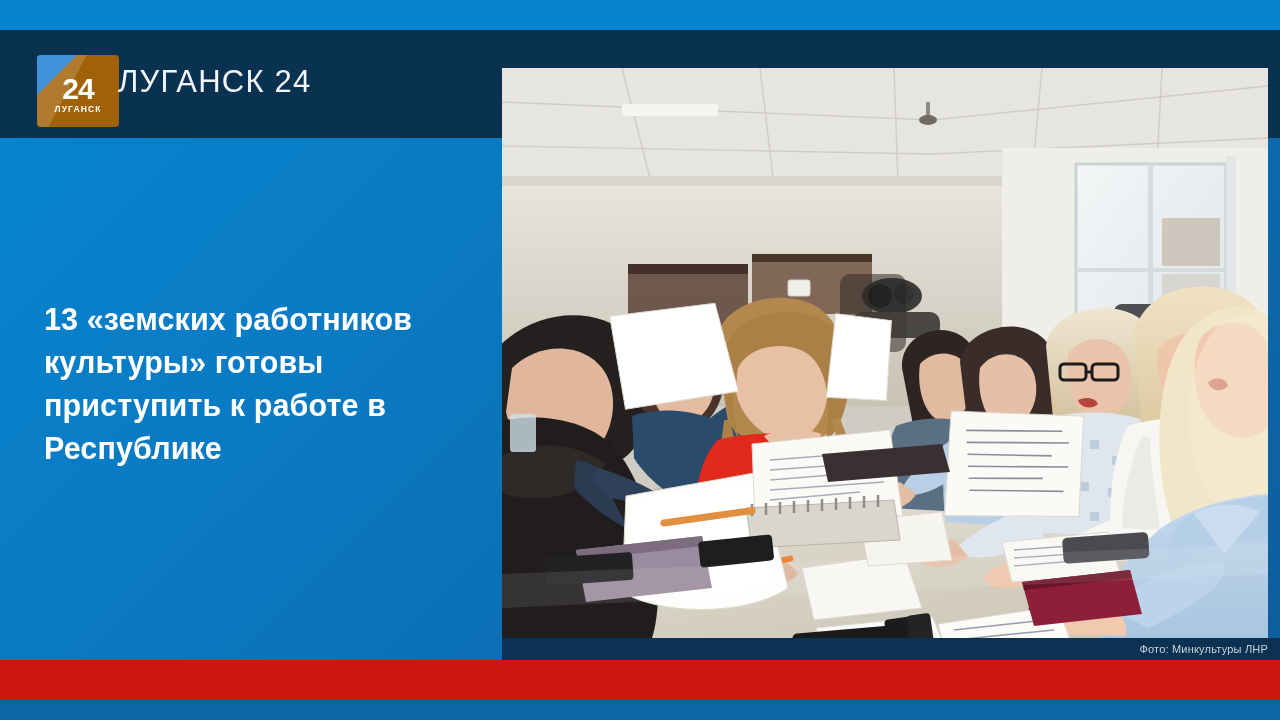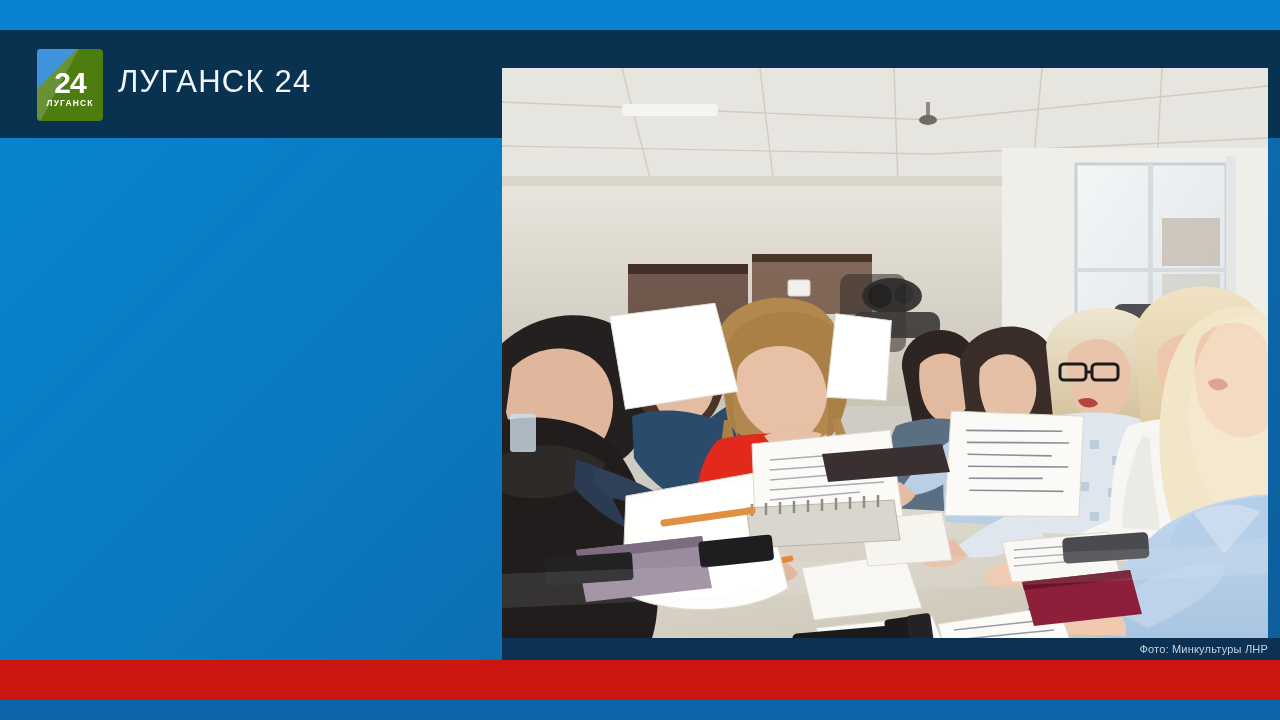--- a/index.html
+++ b/index.html
@@ -17,22 +17,22 @@
   }
 
   
   .header-band{
     position:absolute;left:0;top:30px;width:1280px;height:108px;
     background:#093251;
   }
 
   
   .logo{
-    position:absolute;left:37px;top:49px;width:66px;height:72px;
-    border-radius:4px;overflow:hidden;background:#4d7c0f;
+    position:absolute;left:37px;top:55px;width:82px;height:72px;
+    border-radius:4px;overflow:hidden;background:#a16207;
   }
   .logo .corner{
     position:absolute;left:0;top:0;width:0;height:0;
     border-left:40px solid #1a7fd4;
     border-bottom:40px solid transparent;
   }
   .logo .sheen{
     position:absolute;left:-10px;top:-10px;width:110%;height:130%;
     background:linear-gradient(118deg,rgba(255,255,255,.16) 0%,rgba(255,255,255,.16) 46%,rgba(255,255,255,0) 47%);
   }
@@ -94,20 +94,21 @@
 
   <div class="logo">
     <div class="corner"></div>
     <div class="sheen"></div>
     <div class="num">24</div>
     <div class="city">ЛУГАНСК</div>
   </div>
 
   <div class="brand-title">ЛУГАНСК 24</div>
 
+  <div class="headline">13 «земских работников культуры» готовы приступить к работе в Республике</div>
 
   <div class="photo">
     <svg viewBox="0 0 766 570" preserveAspectRatio="xMidYMid slice">
       <defs>
         <linearGradient id="wallg" x1="0" y1="0" x2="0" y2="1">
           <stop offset="0" stop-color="#e9e6de"></stop>
           <stop offset="1" stop-color="#c9c3b5"></stop>
         </linearGradient>
         <linearGradient id="tableg" x1="0.1" y1="0" x2="0.9" y2="1">
           <stop offset="0" stop-color="#e3dfd4"></stop>

